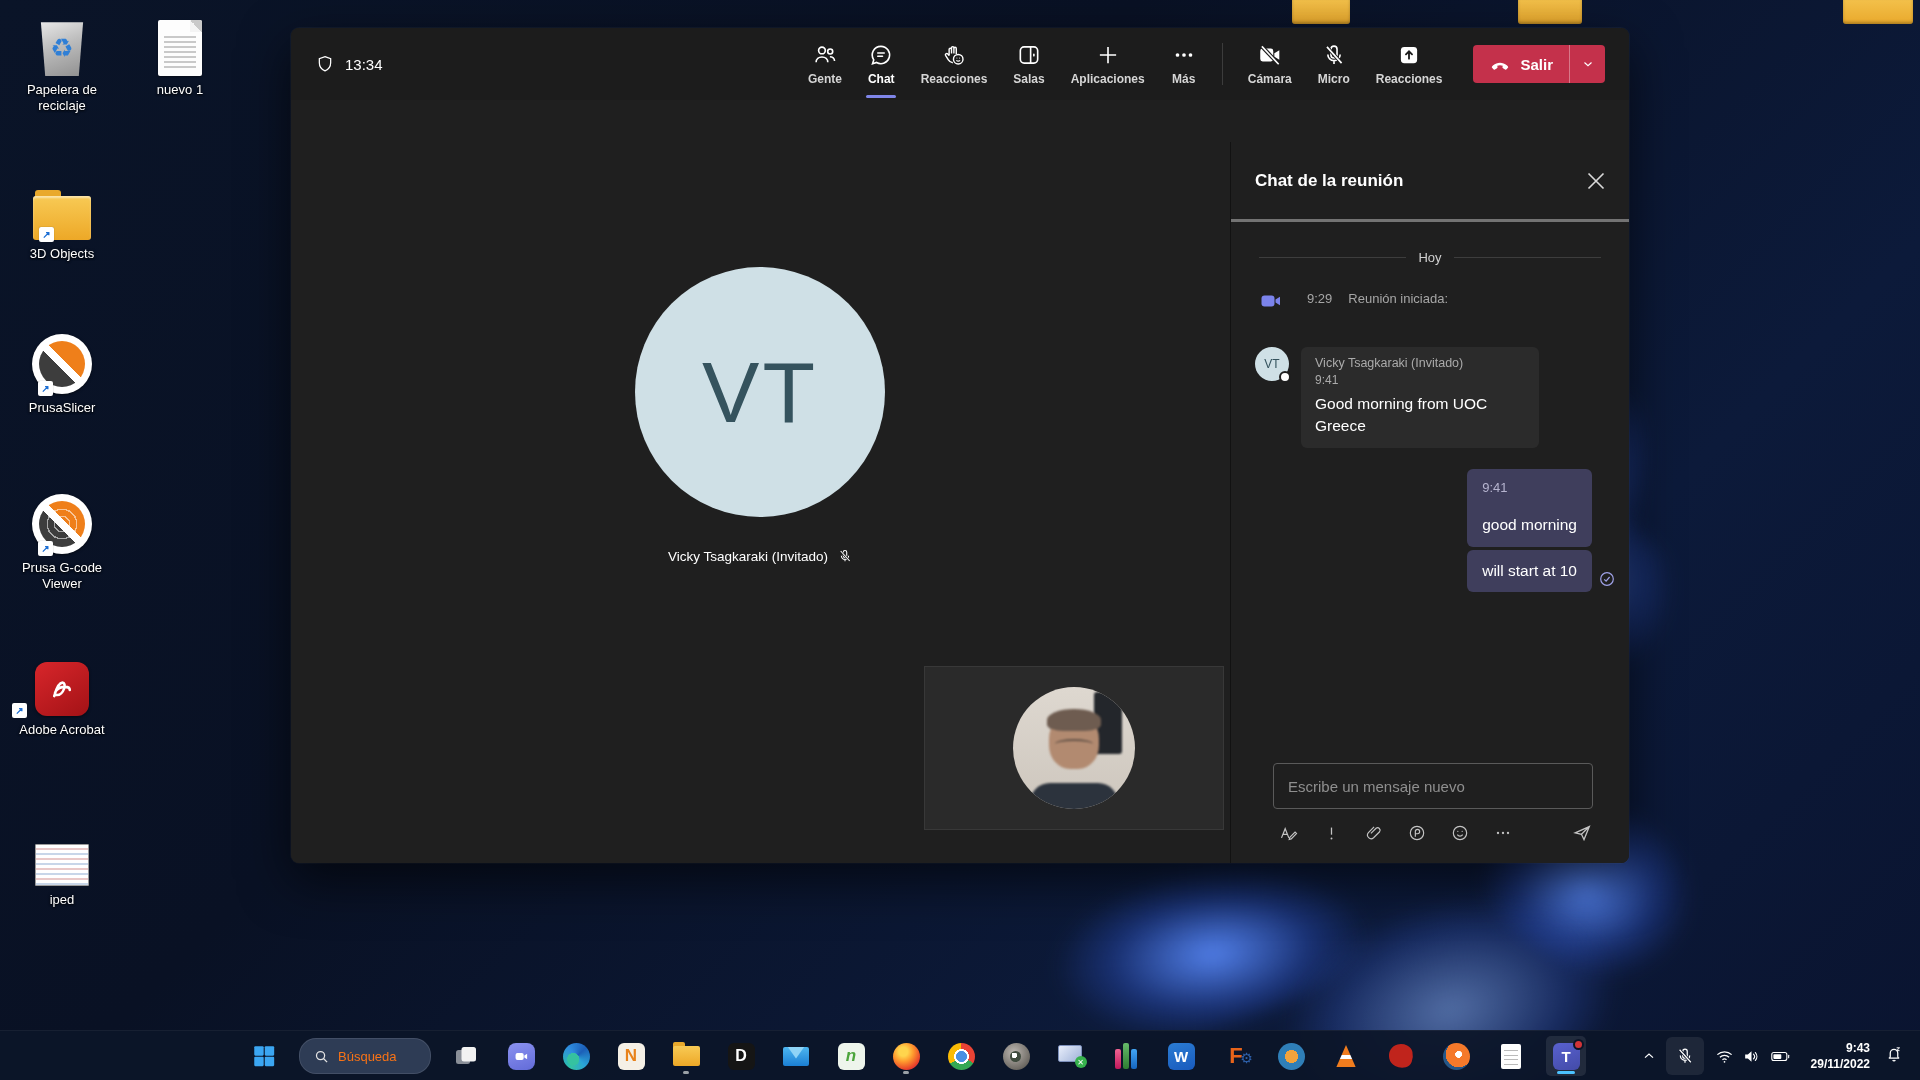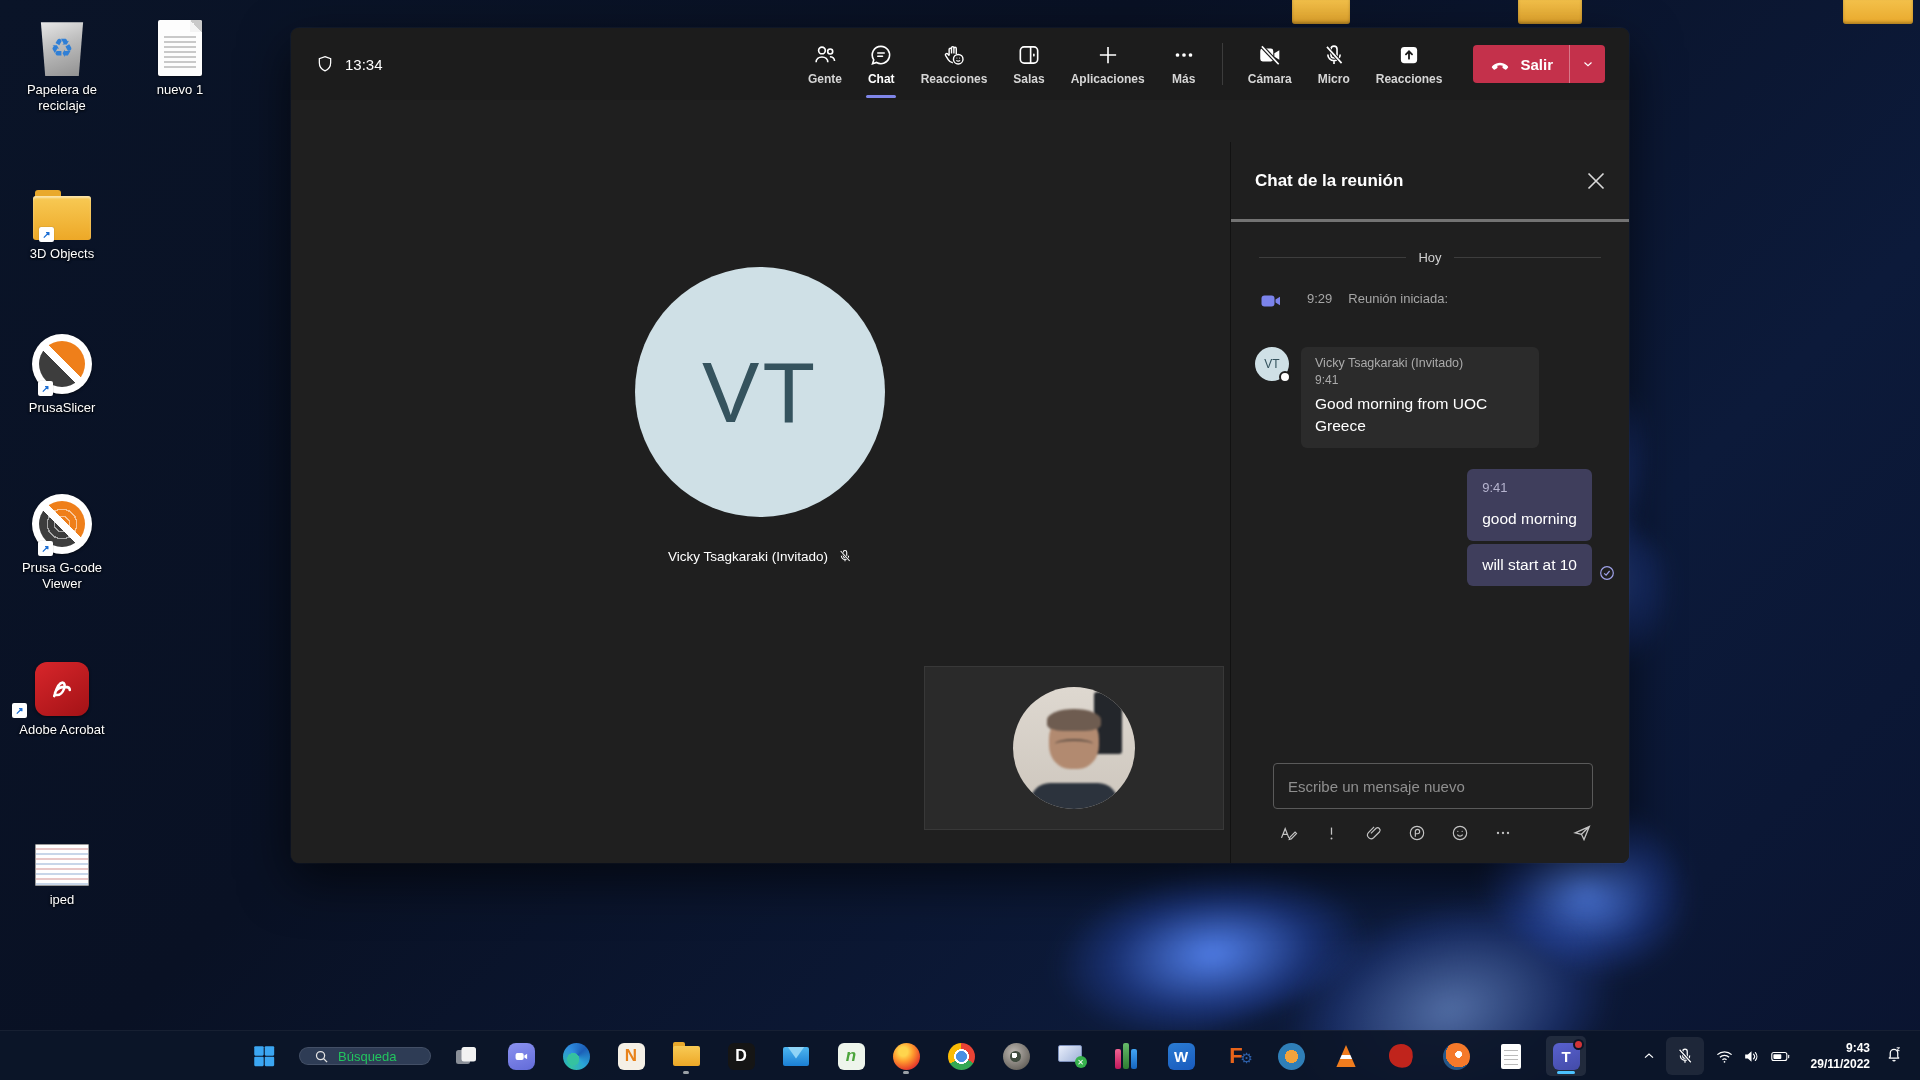--- a/index.html
+++ b/index.html
@@ -123,21 +123,21 @@
     color:#35535e; font-size:12px; display:flex; align-items:center; justify-content:center; flex:0 0 34px; }
   .avatar-sm .presence { position:absolute; right:-2px; bottom:-2px; width:12px; height:12px;
     border-radius:50%; background:#fff; border:2px solid #1f1f1f; }
   .bubble-in { background:#2b2b2b; border-radius:6px; padding:9px 14px 12px; width:238px; }
   .m-author { color:#ababab; font-size:12.5px; }
   .m-time { color:#ababab; font-size:12px; margin-top:3px; }
   .m-text { color:#fff; font-size:15.5px; line-height:1.4; margin-top:6px; }
   .out-wrap { display:flex; flex-direction:column; align-items:flex-end; margin-right:37px; }
   .bubble-out { background:#3f3e5c; border-radius:6px; padding:11px 15px; margin-top:21px; }
   .bubble-out .m-time { color:#b6b4cf; margin-top:0; font-size:13px; }
-  .bubble-out .m-text { margin-top:13px; }
+  .bubble-out .m-text { margin-top:19px; }
   .bubble-out2 { background:#3f3e5c; border-radius:6px; padding:10px 15px; margin-top:3px; position:relative; }
   .bubble-out2 .m-text { margin-top:0; }
   .receipt { position:absolute; right:-23px; bottom:1px; }
   .chat-input { position:absolute; left:42px; top:621px; width:320px; height:46px; border:1px solid #5a5a5a;
     border-radius:4px; background:#1f1f1f; color:#e6e6e6; font-size:15px; padding:0 14px;
     font-family:"Liberation Sans",sans-serif; outline:none; }
   .chat-input::placeholder { color:#8f8f8f; }
   .compose-icons { position:absolute; left:46px; right:36px; top:680px; display:flex; align-items:center; gap:21px; }
   .compose-icons .spacer { flex:1; }
   .cicon { display:flex; align-items:center; justify-content:center; width:22px; height:22px; cursor:pointer; }
@@ -146,23 +146,23 @@
   .taskbar { position:absolute; left:0; bottom:0; width:1920px; height:50px;
     background:rgba(12,21,40,.94); border-top:1px solid rgba(255,255,255,.05); }
   .tb-left { position:absolute; left:244px; top:0; height:50px; display:flex; align-items:center; gap:15px; }
   .tb-item { position:relative; width:40px; height:40px; border-radius:5px; display:flex;
     align-items:center; justify-content:center; cursor:pointer; }
   .tb-item.active-app { background:rgba(255,255,255,.09); }
   .run-dot { position:absolute; bottom:2px; left:50%; transform:translateX(-50%); width:6px; height:3px;
     border-radius:2px; background:#9aa0a6; }
   .run-bar { position:absolute; bottom:2px; left:50%; transform:translateX(-50%); width:18px; height:3px;
     border-radius:2px; background:#4cc2ff; }
-  .search-pill { height:18px; width:132px; border-radius:17px; background:#2e3c55;
+  .search-pill { height:36px; width:132px; border-radius:17px; background:#2e3c55;
     border:1px solid rgba(255,255,255,.1); display:flex; align-items:center; gap:9px; padding:0 14px;
-    color:#22c55e; font-size:13px; cursor:pointer; }
+    color:#f97316; font-size:13px; cursor:pointer; }
   .sq-icon { border-radius:6px; display:flex; align-items:center; justify-content:center; font-weight:bold; }
   .edge-circle { width:27px; height:27px; border-radius:50%;
     background:radial-gradient(circle at 38% 60%, #35c2a0 0 26%, transparent 27%),
                conic-gradient(from 210deg, #2bc3a8, #2f8de0 30%, #1c5fb8 55%, #2aa4d8 80%, #35c2a0); }
   .folder-tb { position:relative; width:27px; height:20px; }
   .folder-tb .ftab { position:absolute; top:-4px; left:0; width:12px; height:7px; border-radius:2px 2px 0 0; background:#e9a92c; }
   .folder-tb .fbody { position:absolute; inset:0; border-radius:2px; background:linear-gradient(180deg,#f8ca55,#eda827); }
   .mail-tb { position:relative; width:26px; height:19px; border-radius:2px; background:linear-gradient(180deg,#4db6f0,#1b7fd4); overflow:hidden; }
   .mail-tb::before { content:""; position:absolute; left:-4px; top:-12px; width:34px; height:24px;
     background:#8fd4f7; transform:rotate(0deg); clip-path:polygon(0 0,100% 0,50% 100%); }

